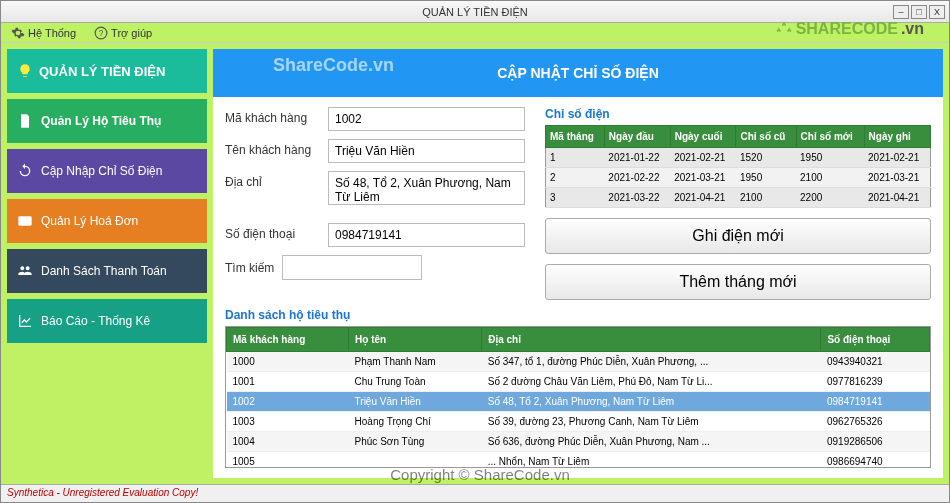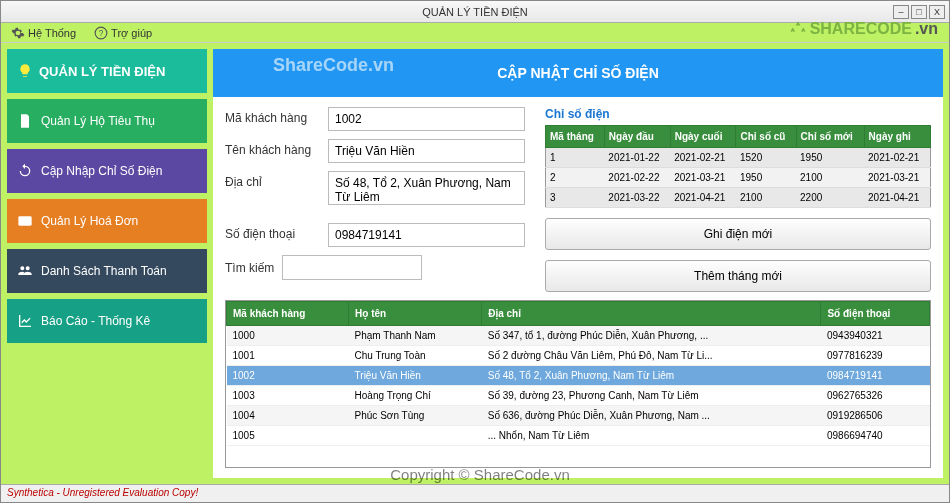--- a/index.html
+++ b/index.html
@@ -8,21 +8,21 @@
 .titlebar { height: 22px; background: linear-gradient(#f8f8f8,#e8e8e8); border-bottom: 1px solid #aaa; display: flex; align-items: center; justify-content: center; position: relative; font-size: 11px; color: #333; }
 .titlebar .win-controls { position: absolute; right: 4px; display: flex; gap: 2px; }
 .titlebar .win-controls span { width: 16px; height: 14px; border: 1px solid #888; background: #eee; font-size: 9px; text-align: center; line-height: 12px; cursor: pointer; }
 .menubar { height: 20px; border-bottom: 1px solid #ccc; display: flex; align-items: center; gap: 10px; padding: 0 6px; font-size: 11px; color: #333; }
 .menubar .menu-item { display: flex; align-items: center; gap: 3px; cursor: pointer; padding: 2px 4px; }
 .menubar svg { width: 14px; height: 14px; }
 .content { flex: 1; display: flex; padding: 6px; gap: 6px; overflow: hidden; }
 .sidebar { width: 200px; display: flex; flex-direction: column; gap: 6px; }
 .sidebar-title { background: #1abc9c; color: #fff; font-weight: bold; font-size: 13px; padding: 14px 10px; display: flex; align-items: center; gap: 6px; }
 .sidebar-item { color: #fff; padding: 14px 10px; display: flex; align-items: center; gap: 8px; font-size: 12px; cursor: pointer; }
-.si-green { background: #27ae60; }
+.si-green { background: #27ae60; font-weight: bold; }
 .si-purple { background: #5b48a2; }
 .si-dark { background: #34495e; }
 .si-orange { background: #e67e22; }
 .si-teal { background: #16a085; }
 .sidebar svg { width: 16px; height: 16px; fill: #fff; }
 .main { flex: 1; display: flex; flex-direction: column; background: #fff; overflow: hidden; }
 .main-header { background: #2196f3; color: #fff; text-align: center; padding: 16px; font-weight: bold; font-size: 14px; position: relative; }
 .watermark-sc { position: absolute; left: 60px; top: 6px; color: rgba(255,255,255,0.6); font-size: 18px; font-weight: bold; }
 .main-body { flex: 1; padding: 10px 12px; display: flex; flex-direction: column; overflow: hidden; }
 .top-row { display: flex; gap: 20px; }
@@ -32,33 +32,33 @@
 .form-row input, .form-row textarea { flex: 1; border: 1px solid #bbb; padding: 4px 6px; font-size: 12px; font-family: inherit; resize: none; }
 .form-row textarea { height: 34px; }
 .right-col { flex: 1; display: flex; flex-direction: column; }
 .section-label { color: #1976d2; font-weight: bold; font-size: 12px; margin-bottom: 4px; }
 .idx-table { border: 1px solid #999; border-collapse: collapse; width: 100%; font-size: 10px; }
 .idx-table th { background: #388e3c; color: #fff; padding: 5px 4px; border: 1px solid #2e7d32; font-weight: bold; text-align: left; }
 .idx-table td { padding: 4px; border-bottom: 1px solid #ddd; }
 .idx-table tr:nth-child(even) td { background: #f2f2f2; }
 .idx-table tr:nth-child(odd) td { background: #e8e8e8; }
 .btn-row { display: flex; gap: 8px; margin-top: 10px; }
-.btn { flex: 1; padding: 8px; border: 1px solid #aaa; background: linear-gradient(#fefefe,#e8e8e8); border-radius: 3px; cursor: pointer; text-align: center; font-size: 12px; }
+.btn { flex: 1; padding: 8px; border: 1px solid #aaa; background: linear-gradient(#fefefe,#e8e8e8); border-radius: 3px; cursor: pointer; text-align: center; font-size: 16px; }
 .search-row { display: flex; align-items: center; gap: 8px; }
 .search-row label { color: #333; }
 .search-row input { width: 140px; border: 1px solid #bbb; padding: 4px; }
 .list-section { margin-top: 8px; flex: 1; display: flex; flex-direction: column; overflow: hidden; }
 .cust-table-wrap { border: 1px solid #999; overflow-y: auto; flex: 1; }
 .cust-table { width: 100%; border-collapse: collapse; font-size: 10px; }
 .cust-table th { background: #388e3c; color: #fff; padding: 6px; text-align: left; border: 1px solid #2e7d32; position: sticky; top: 0; }
 .cust-table td { padding: 4px 6px; border-bottom: 1px solid #eee; white-space: nowrap; overflow: hidden; text-overflow: ellipsis; }
 .cust-table tr:nth-child(odd) td { background: #f5f5f5; }
 .cust-table tr.selected td { background: #6fa8dc; color: #fff; }
 .statusbar { height: 18px; border-top: 1px solid #aaa; background: #f0f0f0; font-size: 10px; color: #b00; padding: 2px 6px; font-style: italic; }
-.logo-corner { position: absolute; top: 20px; right: 12px; font-size: 16px; font-weight: bold; color: #2e7d32; z-index: 10; display:flex; align-items:center; gap:3px;}
+.logo-corner { position: absolute; top: 20px; right: 26px; font-size: 16px; font-weight: bold; color: #2e7d32; z-index: 10; display:flex; align-items:center; gap:3px;}
 .logo-corner .g { color: #7cb342; }
 .logo-corner .d { color: #555; }
 .copyright-overlay { position: absolute; bottom: 20px; left: 10px; right: 0; text-align: center; font-size: 15px; color: rgba(0,0,0,0.5); z-index: 20; pointer-events: none; }
 </style>
 </head>
 <body>
 
 <div class="window">
   <div class="titlebar">
     <span>QUẢN LÝ TIỀN ĐIỆN</span>
@@ -198,20 +198,21 @@
             <div class="btn-row">
               <div class="btn">Ghi điện mới</div>
             </div>
             <div class="btn-row">
               <div class="btn">Thêm tháng mới</div>
             </div>
           </div>
         </div>
 
         <div class="list-section">
+          <div class="section-label">Danh sách hộ tiêu thụ</div>
           <div class="cust-table-wrap">
             <table class="cust-table">
               <thead>
                   <tr id="cust-head">
                     <th>Mã khách hàng</th>
                     <th>Họ tên</th>
                     <th>Địa chỉ</th>
                     <th>Số điện thoại</th>
                   </tr>
                 </thead>

